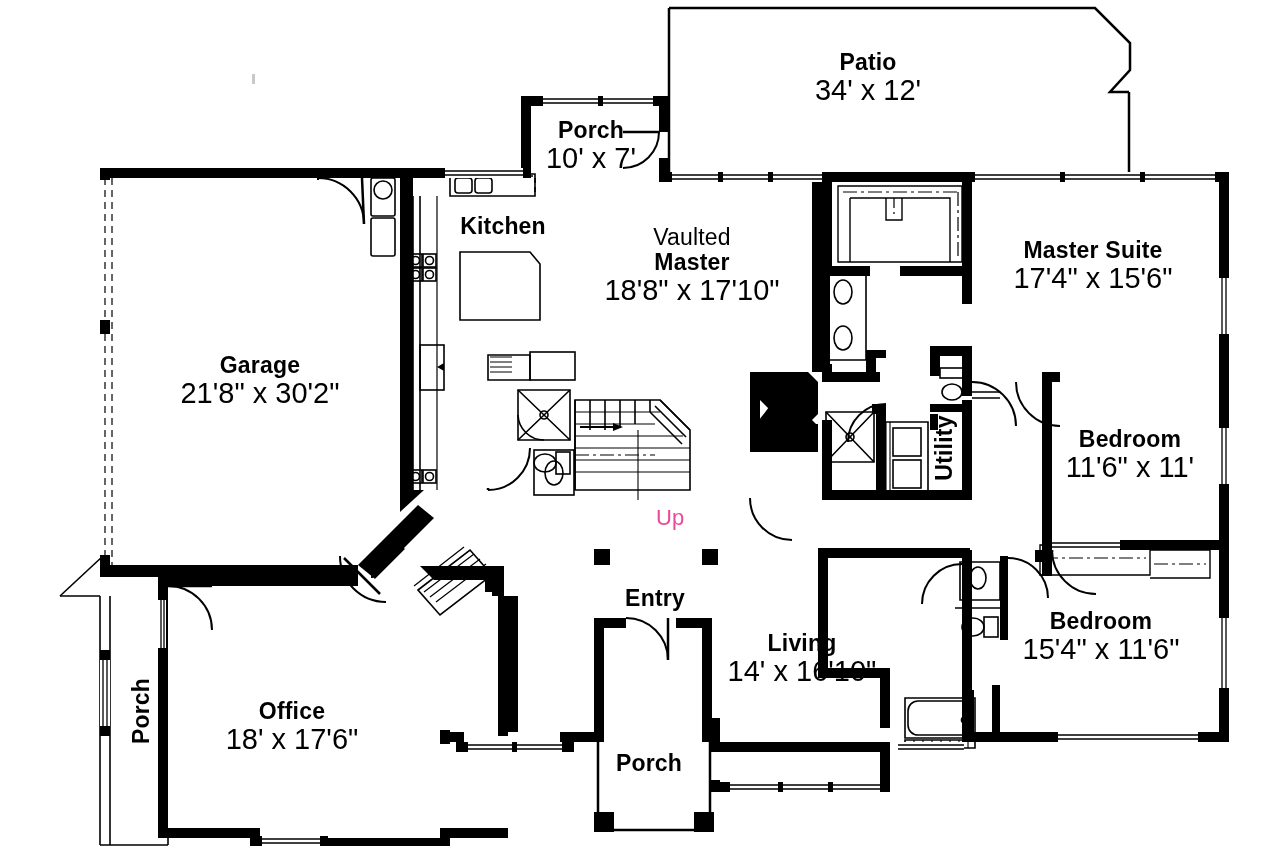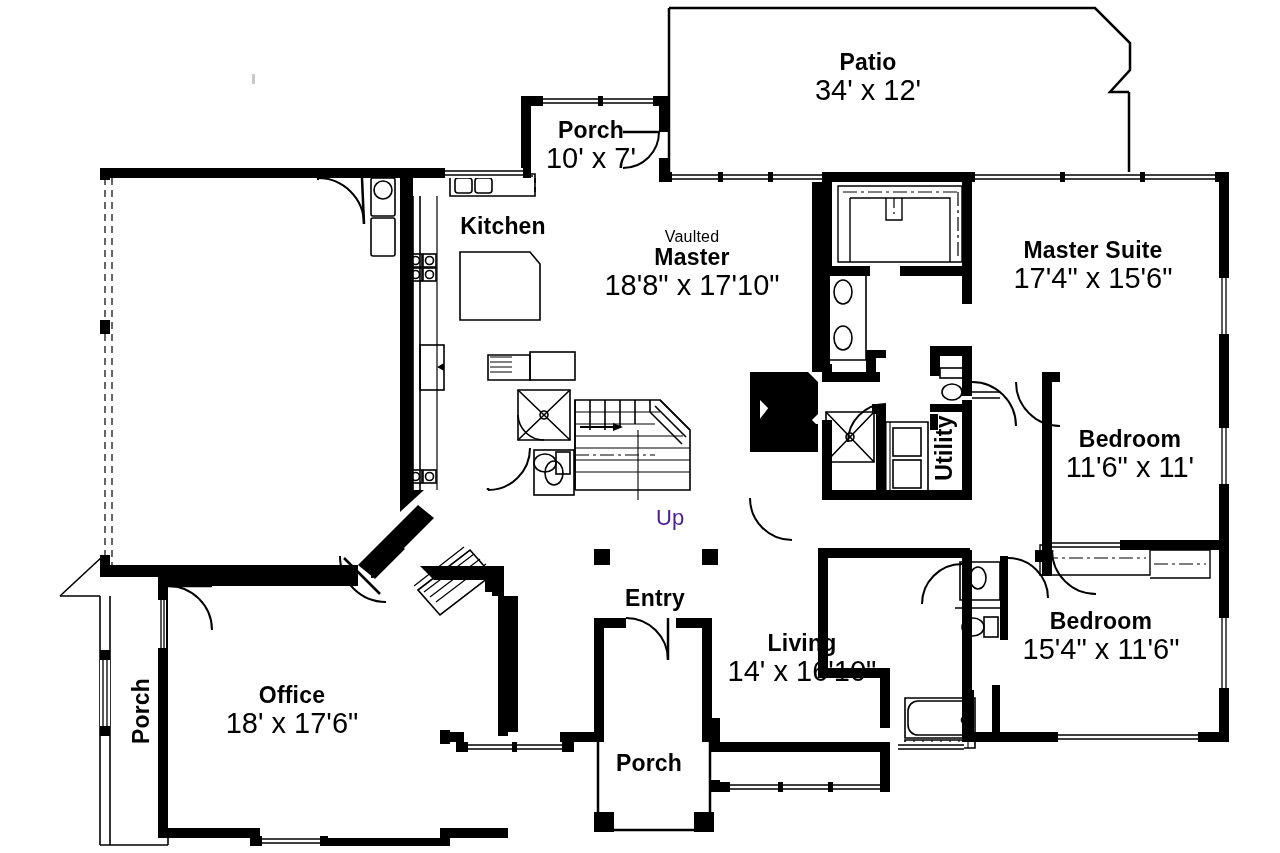--- a/index.html
+++ b/index.html
@@ -2,24 +2,24 @@
 <html><head>
 <meta charset="utf-8">
 <title>Floor Plan</title>
 <style>
   html,body{margin:0;padding:0;background:#ffffff;}
   body{font-family:"Liberation Sans", sans-serif;}
   #plan-root{position:relative;width:1268px;height:853px;background:#ffffff;overflow:hidden;}
   #plan-svg{position:absolute;left:0;top:0;width:1280px;height:853px;}
   .room-label{position:absolute;text-align:center;color:#000;line-height:1.08;white-space:nowrap;}
   .room-label .rl-name{font-weight:bold;font-size:23px;letter-spacing:0.2px;}
-  .room-label .rl-pre{font-weight:normal;font-size:16px;letter-spacing:0.2px;}
+  .room-label .rl-pre{font-weight:normal;font-size:23px;letter-spacing:0.2px;}
   .room-label .rl-dim{font-weight:normal;font-size:29px;letter-spacing:0px;}
   .room-label.vertical{transform-origin:center center;}
-  .label-up{position:absolute;font-size:22px;color:#4c1d95;}
+  .label-up{position:absolute;font-size:22px;color:#ec4899;}
   .tiny-mark{position:absolute;background:#c9c9c9;}
 </style>
 </head>
 <body>
 
 <div id="plan-root">
 
   <svg id="plan-svg" viewBox="0 0 1280 853" xmlns="http://www.w3.org/2000/svg">
 
     <g fill="none" stroke="#000" stroke-width="2.5">
@@ -420,20 +420,24 @@
     <div class="rl-pre">Vaulted</div>
     <div class="rl-name">Master</div>
     <div class="rl-dim">18'8" x 17'10"</div>
   </div>
 
   <div class="room-label" style="left:1093px;top:266px;transform:translate(-50%,-50%);">
     <div class="rl-name">Master Suite</div>
     <div class="rl-dim">17'4" x 15'6"</div>
   </div>
 
+  <div class="room-label" style="left:260px;top:381px;transform:translate(-50%,-50%);">
+    <div class="rl-name">Garage</div>
+    <div class="rl-dim">21'8" x 30'2"</div>
+  </div>
 
   <div class="room-label" style="left:1130px;top:455px;transform:translate(-50%,-50%);">
     <div class="rl-name">Bedroom</div>
     <div class="rl-dim">11'6" x 11'</div>
   </div>
 
   <div class="room-label vertical" style="left:944px;top:448px;transform:translate(-50%,-50%) rotate(-90deg);">
     <div class="rl-name">Utility</div>
   </div>
 
@@ -445,21 +449,21 @@
   <div class="room-label" style="left:1101px;top:637px;transform:translate(-50%,-50%);">
     <div class="rl-name">Bedroom</div>
     <div class="rl-dim">15'4" x 11'6"</div>
   </div>
 
   <div class="room-label" style="left:802px;top:659px;transform:translate(-50%,-50%);">
     <div class="rl-name">Living</div>
     <div class="rl-dim">14' x 16'10"</div>
   </div>
 
-  <div class="room-label" style="left:292px;top:711px;transform:translate(-50%,-50%);">
+  <div class="room-label" style="left:292px;top:727px;transform:translate(-50%,-50%);">
     <div class="rl-name">Office</div>
     <div class="rl-dim">18' x 17'6"</div>
   </div>
 
   <div class="room-label" style="left:649px;top:763px;transform:translate(-50%,-50%);">
     <div class="rl-name">Porch</div>
   </div>
 
   <div class="room-label vertical" style="left:141px;top:711px;transform:translate(-50%,-50%) rotate(-90deg);">
     <div class="rl-name">Porch</div>

